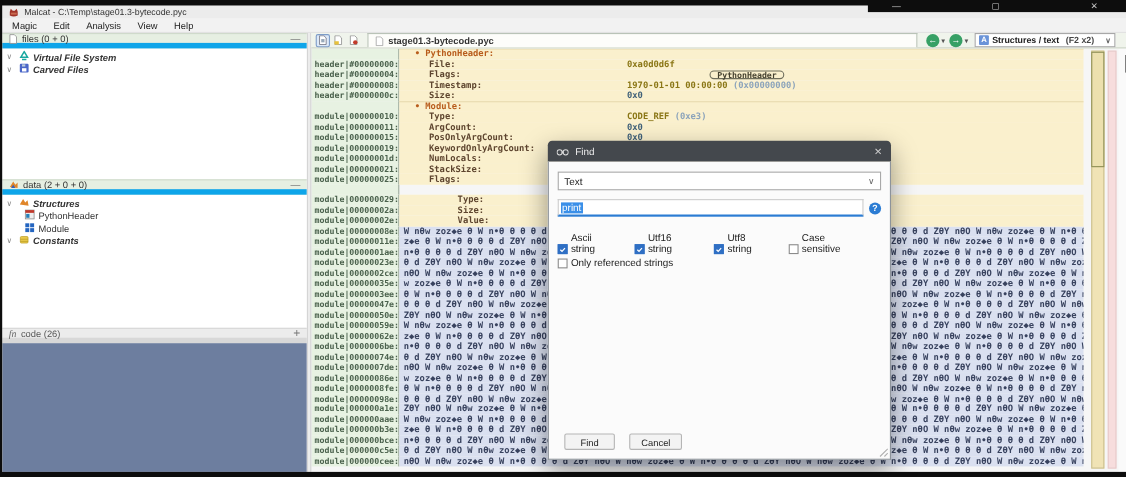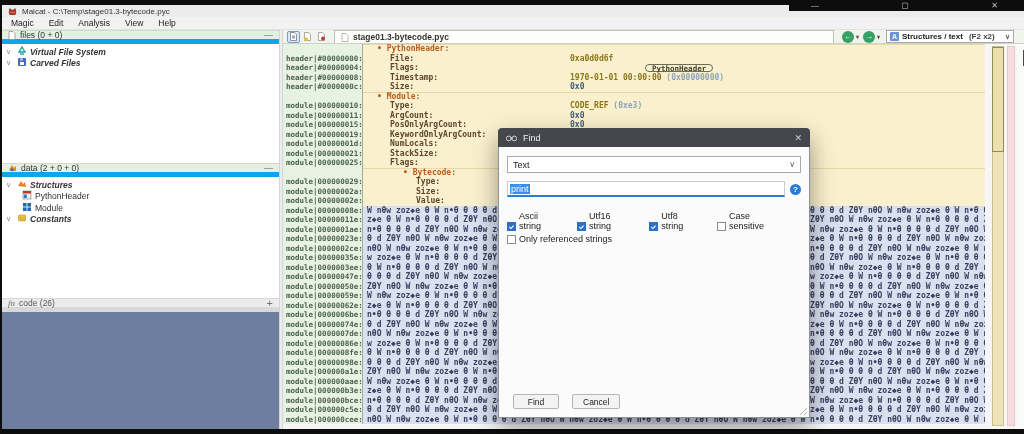--- a/index.html
+++ b/index.html
@@ -316,21 +316,20 @@
           <div class="srow">
             <span class="g">module|000000021:</span>
             <div class="sc"><span class="lbl" style="left: 27px;">StackSize:</span></div>
           </div>
           <div class="srow">
             <span class="g">module|000000025:</span>
             <div class="sc"><span class="lbl" style="left: 27px;">Flags:</span></div>
           </div>
           <div class="srow">
             <span class="g"></span>
-            <div class="sc sec"><span class="lbl" style="left: 40px;">• Bytecode:</span></div>
           </div>
           <div class="srow">
             <span class="g">module|000000029:</span>
             <div class="sc"><span class="lbl" style="left: 53px;">Type:</span></div>
           </div>
           <div class="srow">
             <span class="g">module|00000002a:</span>
             <div class="sc"><span class="lbl" style="left: 53px;">Size:</span></div>
           </div>
           <div class="srow">

